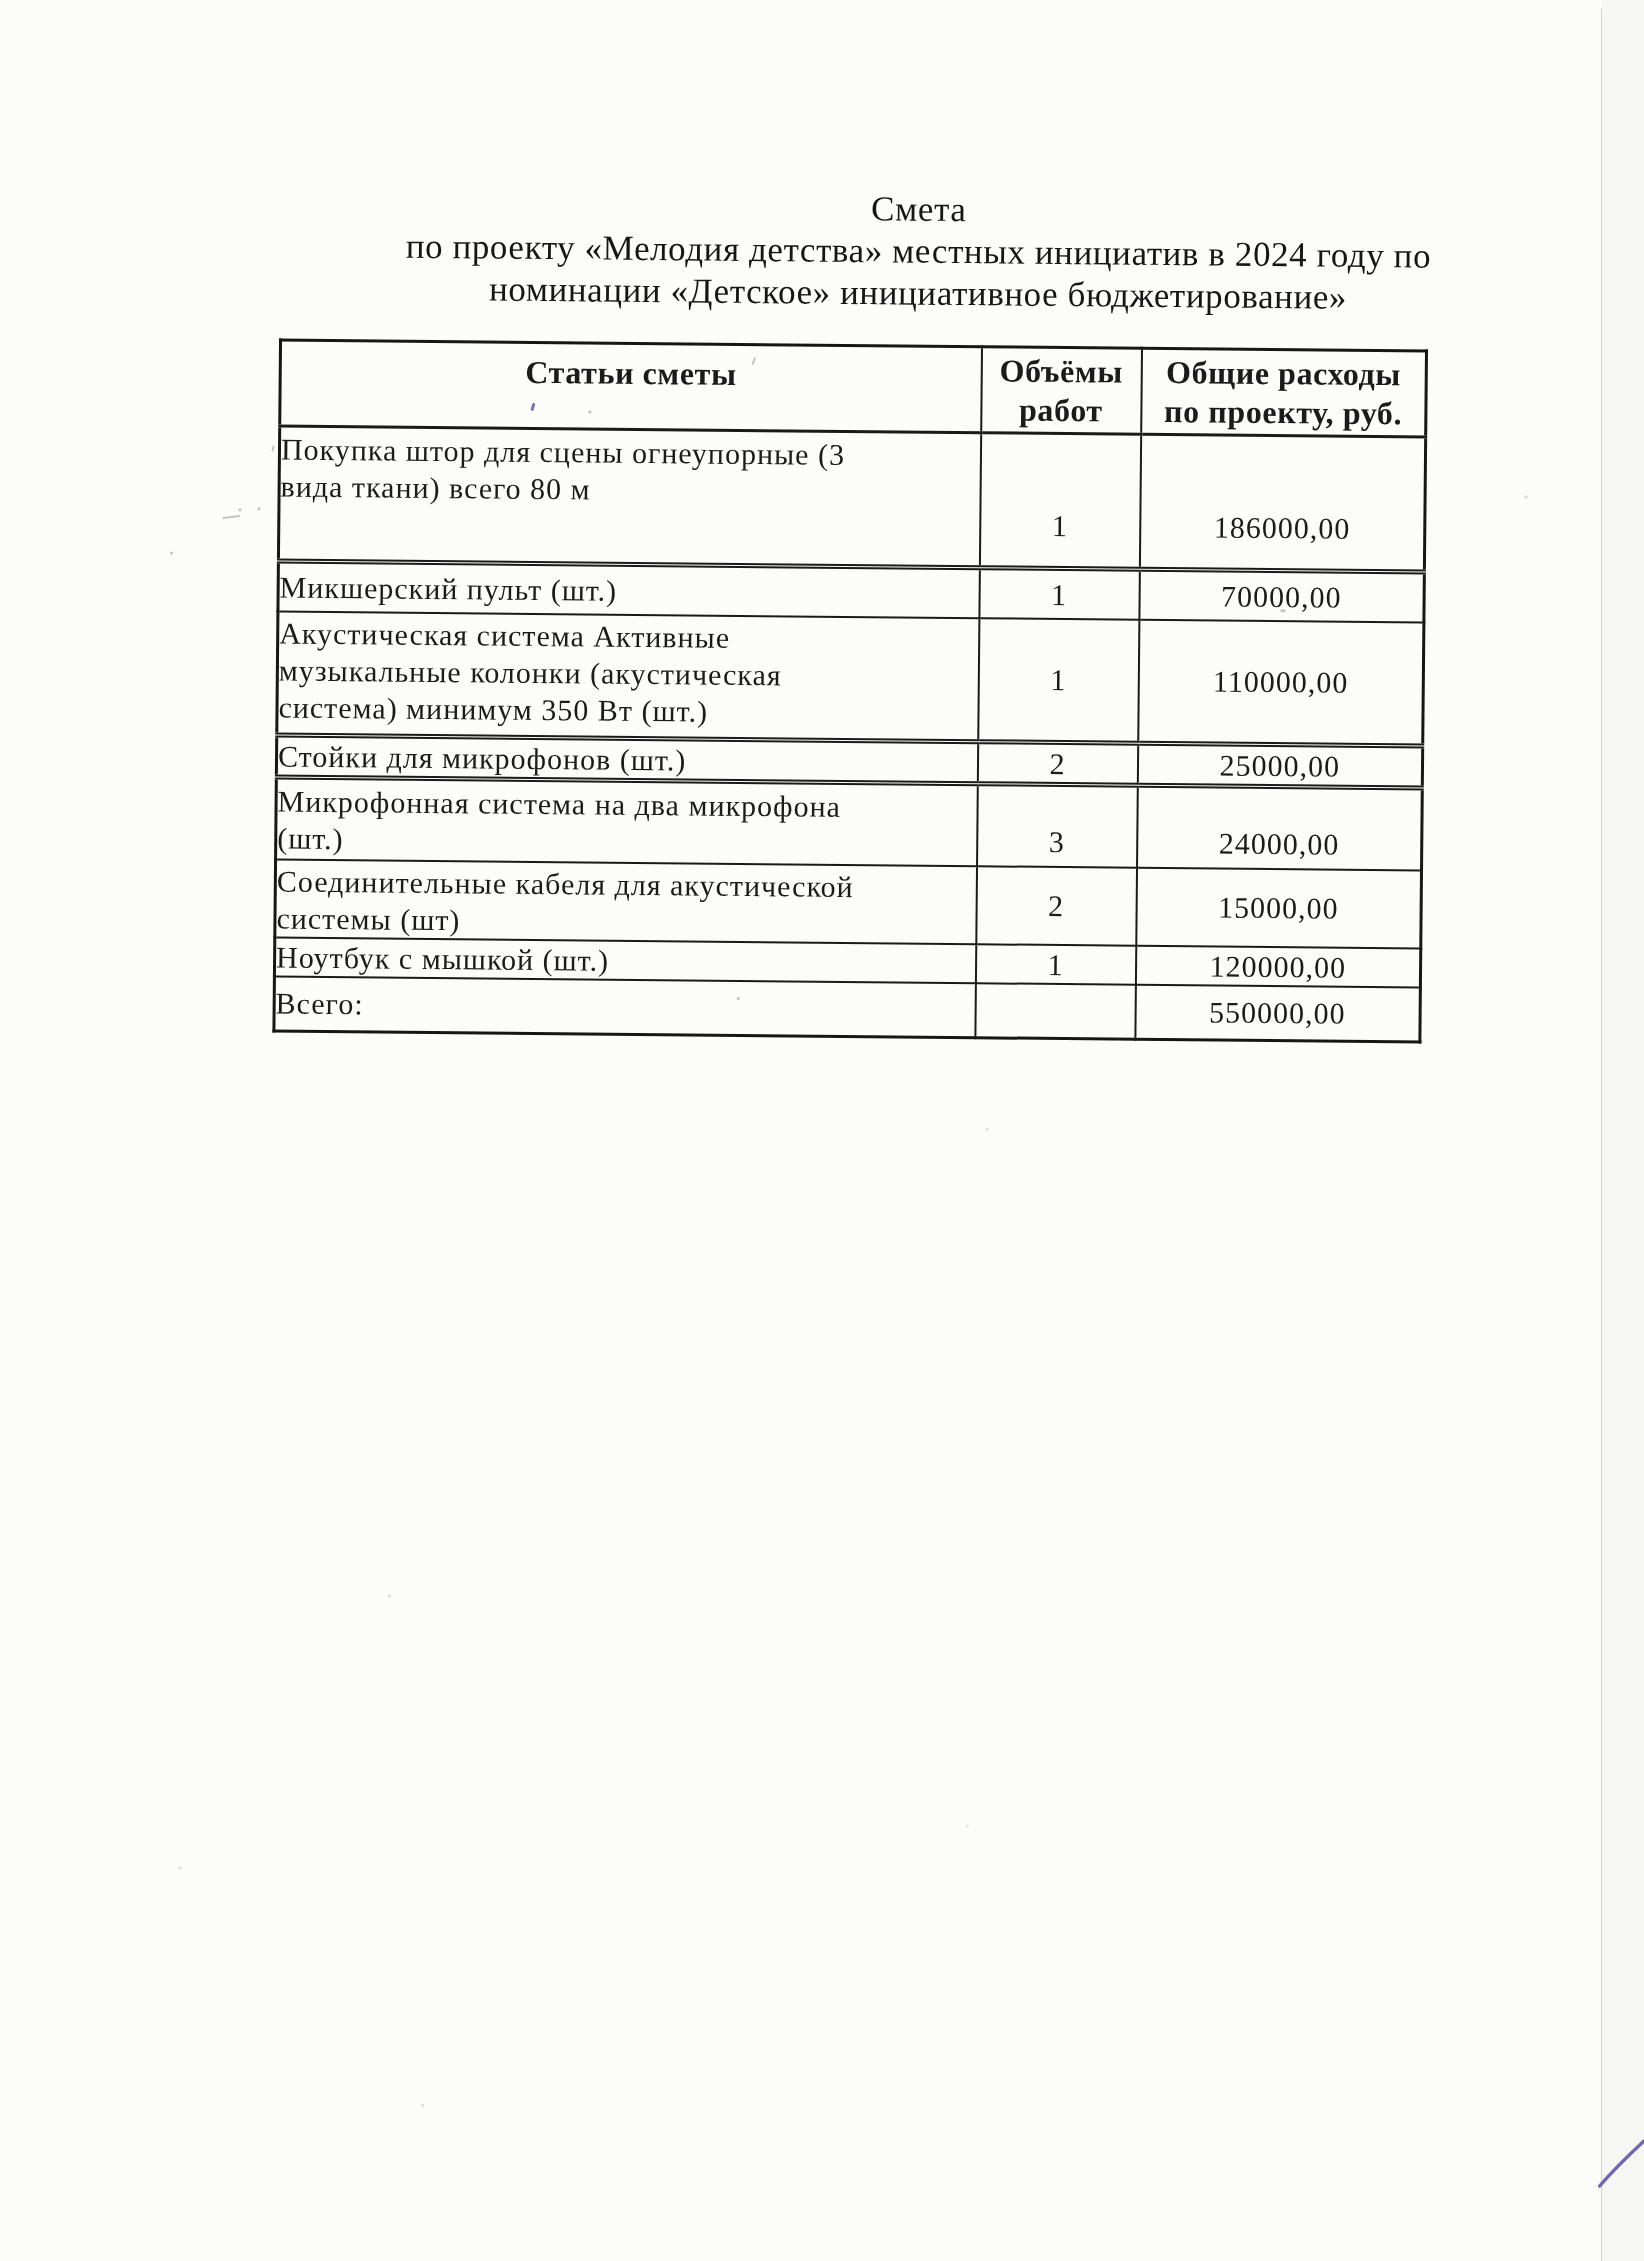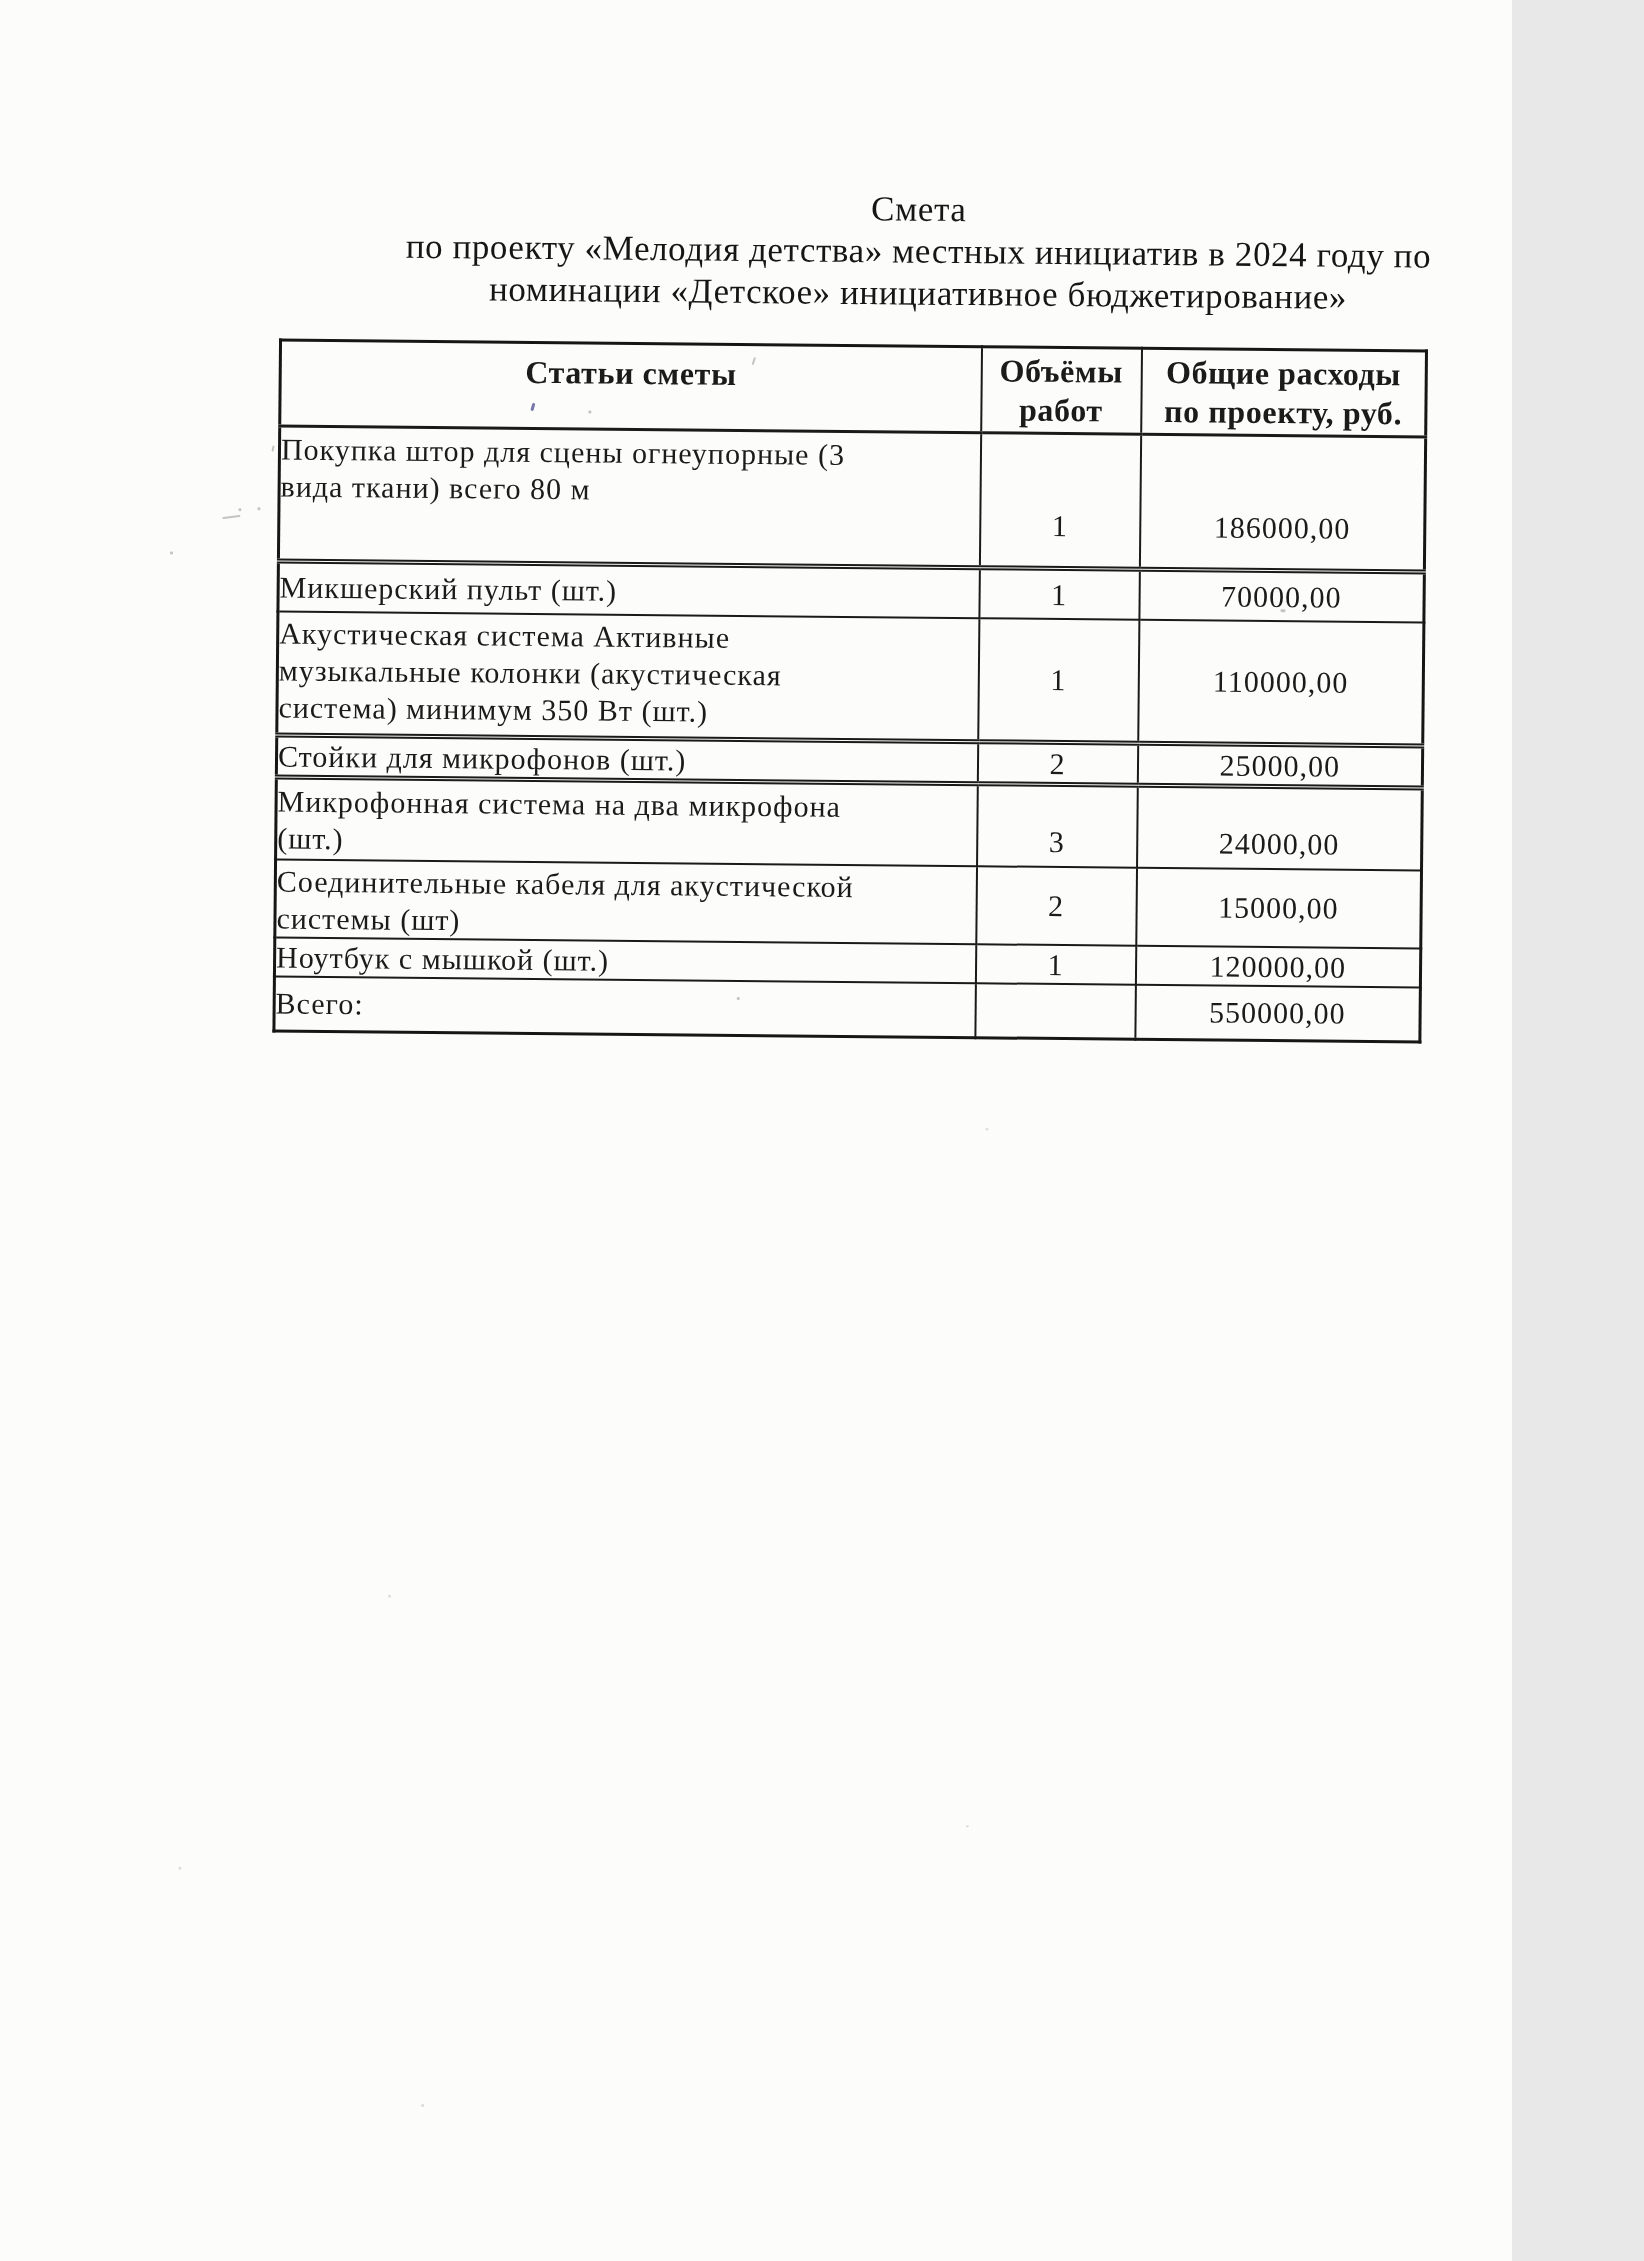--- a/index.html
+++ b/index.html
@@ -1,19 +1,19 @@
 <!DOCTYPE html>
 <html lang="ru" style="font-size:10.3px"><head>
 <meta charset="utf-8">
 <title>Смета</title>
 <style>
   html, body { margin: 0; padding: 0; background: #e8e8e8; }
   .sheet {
     position: relative;
-    width: 1512px;
+    width: 1644px;
     height: 2261px;
     background: #fcfcfa;
     overflow: hidden;
     font-family: "Liberation Serif", "DejaVu Serif", serif;
     color: #1d1d1d;
   }
   
   .scan-content {
     position: absolute;
     inset: 0;

